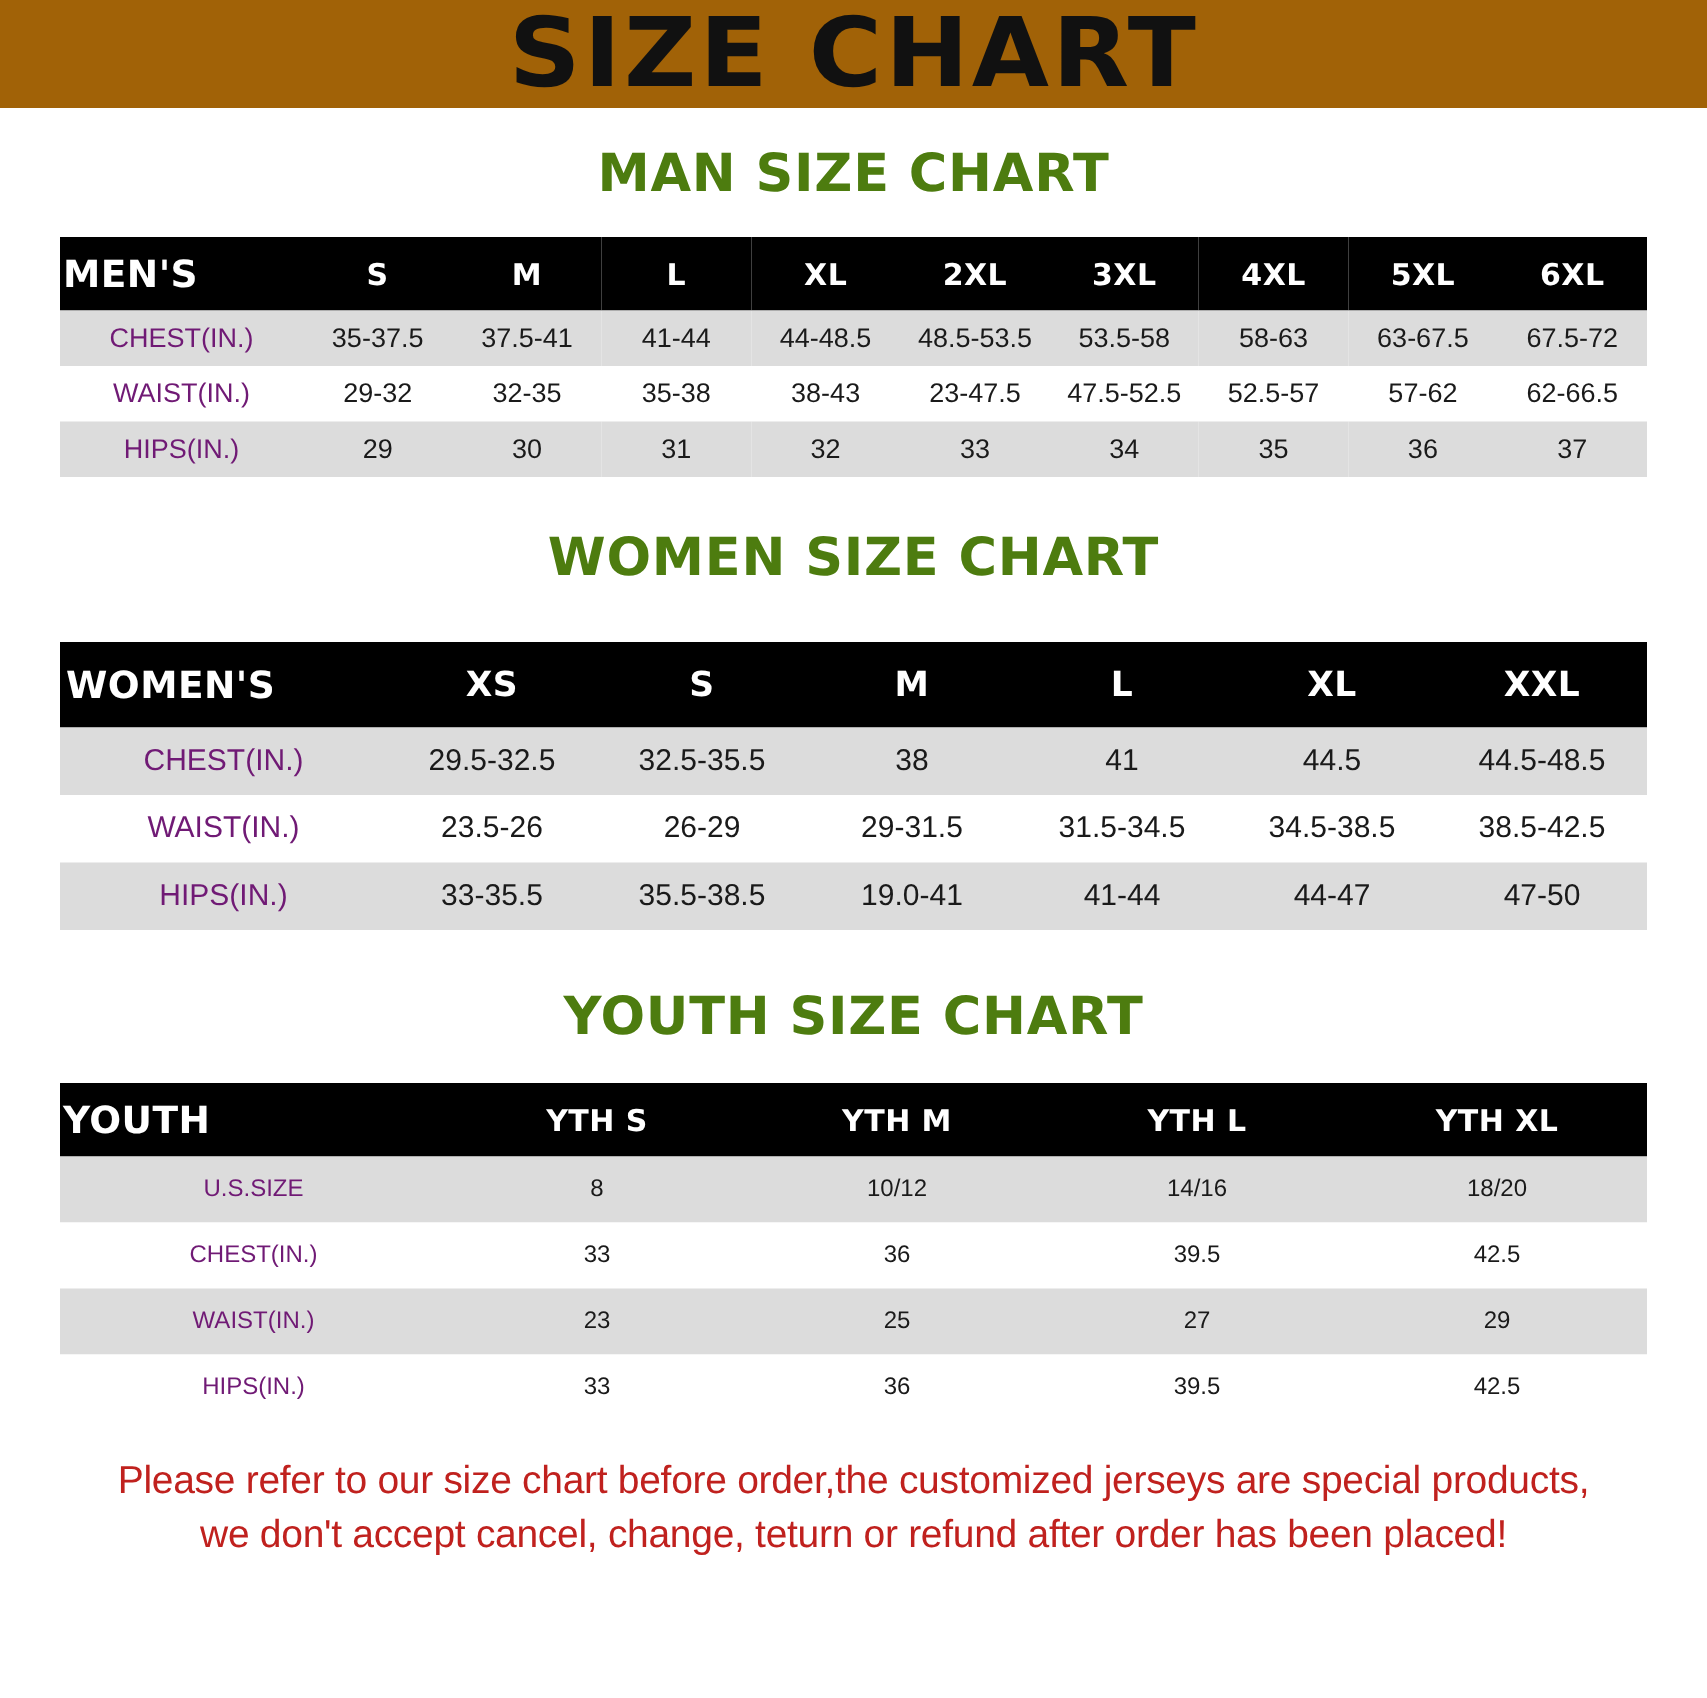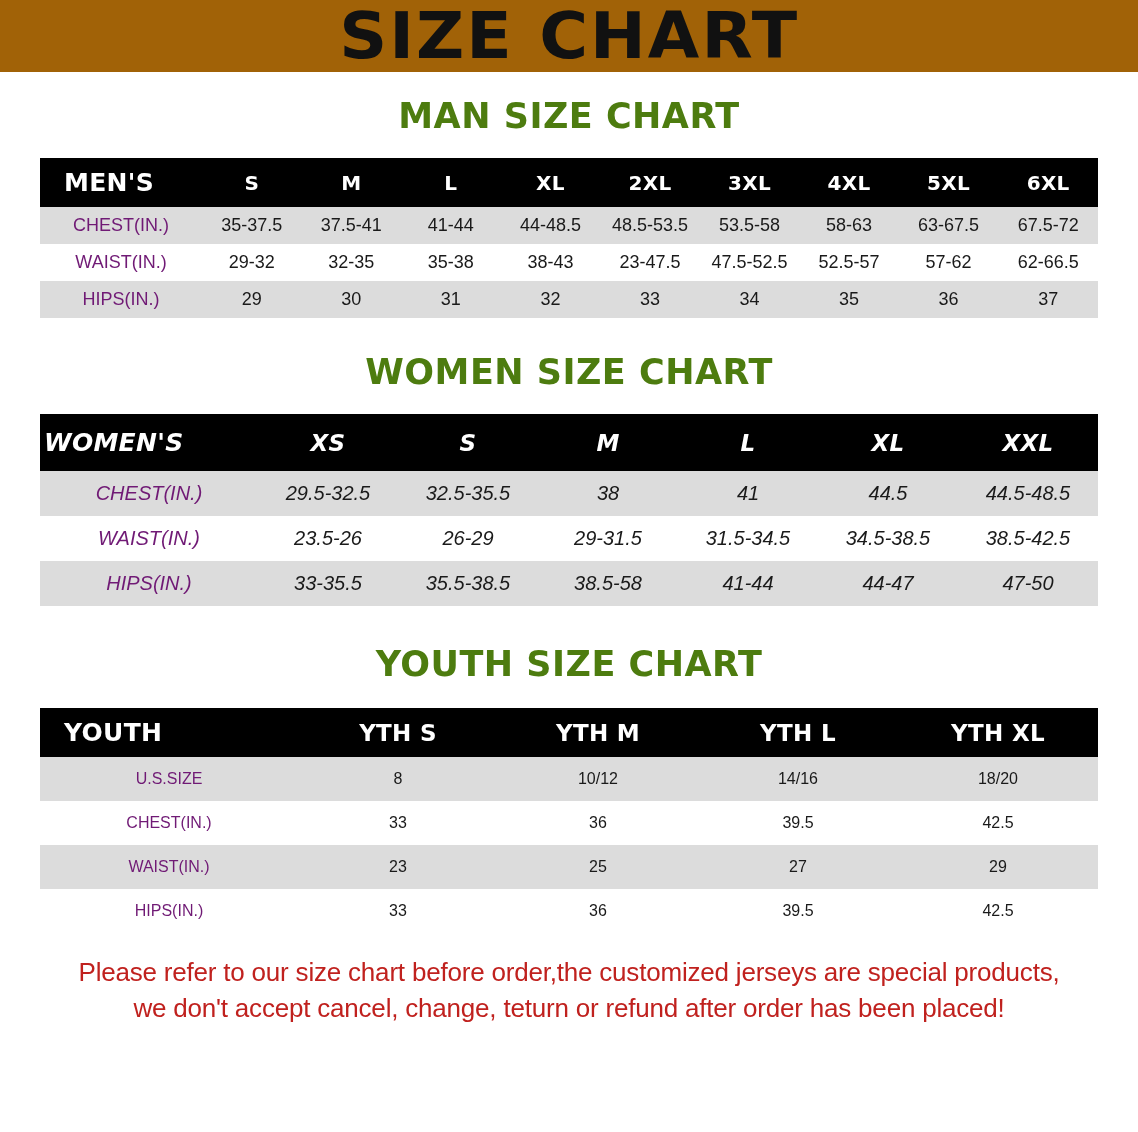--- a/index.html
+++ b/index.html
@@ -47,41 +47,41 @@
   #man-heading { margin-top: 24px; }
   #women-heading { margin-top: 34px; }
   #youth-heading { margin-top: 38px; }
 
   
   .table-wrap {
     margin: 0 auto;
     width: 1058px;
   }
   #man-table-wrap { margin-top: 22px; }
-  #women-table-wrap { margin-top: 22px; font-style: italic; }
+  #women-table-wrap { margin-top: 36px; }
   #youth-table-wrap { margin-top: 24px; }
 
   table {
     border-collapse: collapse;
     width: 100%;
     table-layout: fixed;
   }
   thead th {
     background: #000;
     color: #fff;
     font-family: "DejaVu Sans", sans-serif;
     font-weight: bold;
     padding: 10px 4px;
     text-align: center;
     font-size: 21px;
     letter-spacing: 0.3px;
   }
   thead th.rowlabel {
     text-align: left;
-    padding-left: 24px;
+    padding-left: 2px;
     font-size: 24px;
   }
   tbody td {
     text-align: center;
     font-size: 19px;
     padding: 8px 3px;
     color: #1a1a1a;
     font-family: "Liberation Sans", sans-serif;
   }
   tbody td.rowlabel {
@@ -96,21 +96,21 @@
   #man-table thead th { font-size: 20px; }
   #man-table thead th.rowlabel { font-size: 25px; }
   #man-table tbody td { font-size: 18px; }
 
   #women-table thead th { font-size: 23px; }
   #women-table thead th.rowlabel { font-size: 25px; }
   #women-table tbody td { font-size: 20px; }
   #women-table thead th { padding: 14px 4px; }
   #women-table tbody td { padding: 11px 3px; }
 
-  #youth-table thead th { font-size: 23px; }
+  #youth-table thead th { font-size: 20px; }
   #youth-table thead th.rowlabel { font-size: 25px; }
   #youth-table tbody td { font-size: 16px; padding: 13px 3px; }
 
   
   .note {
     margin: 22px auto 0 auto;
     width: 1070px;
     text-align: center;
     color: #C0211E;
     font-family: "Liberation Sans", sans-serif;
@@ -217,21 +217,21 @@
         <td>26-29</td>
         <td>29-31.5</td>
         <td>31.5-34.5</td>
         <td>34.5-38.5</td>
         <td>38.5-42.5</td>
       </tr>
       <tr class="shade">
         <td class="rowlabel">HIPS(IN.)</td>
         <td>33-35.5</td>
         <td>35.5-38.5</td>
-        <td>38.5-58</td>
+        <td>19.0-41</td>
         <td>41-44</td>
         <td>44-47</td>
         <td>47-50</td>
       </tr>
     </tbody>
   </table>
 </div>
 
 <div class="section-heading" id="youth-heading">YOUTH SIZE CHART</div>
 

